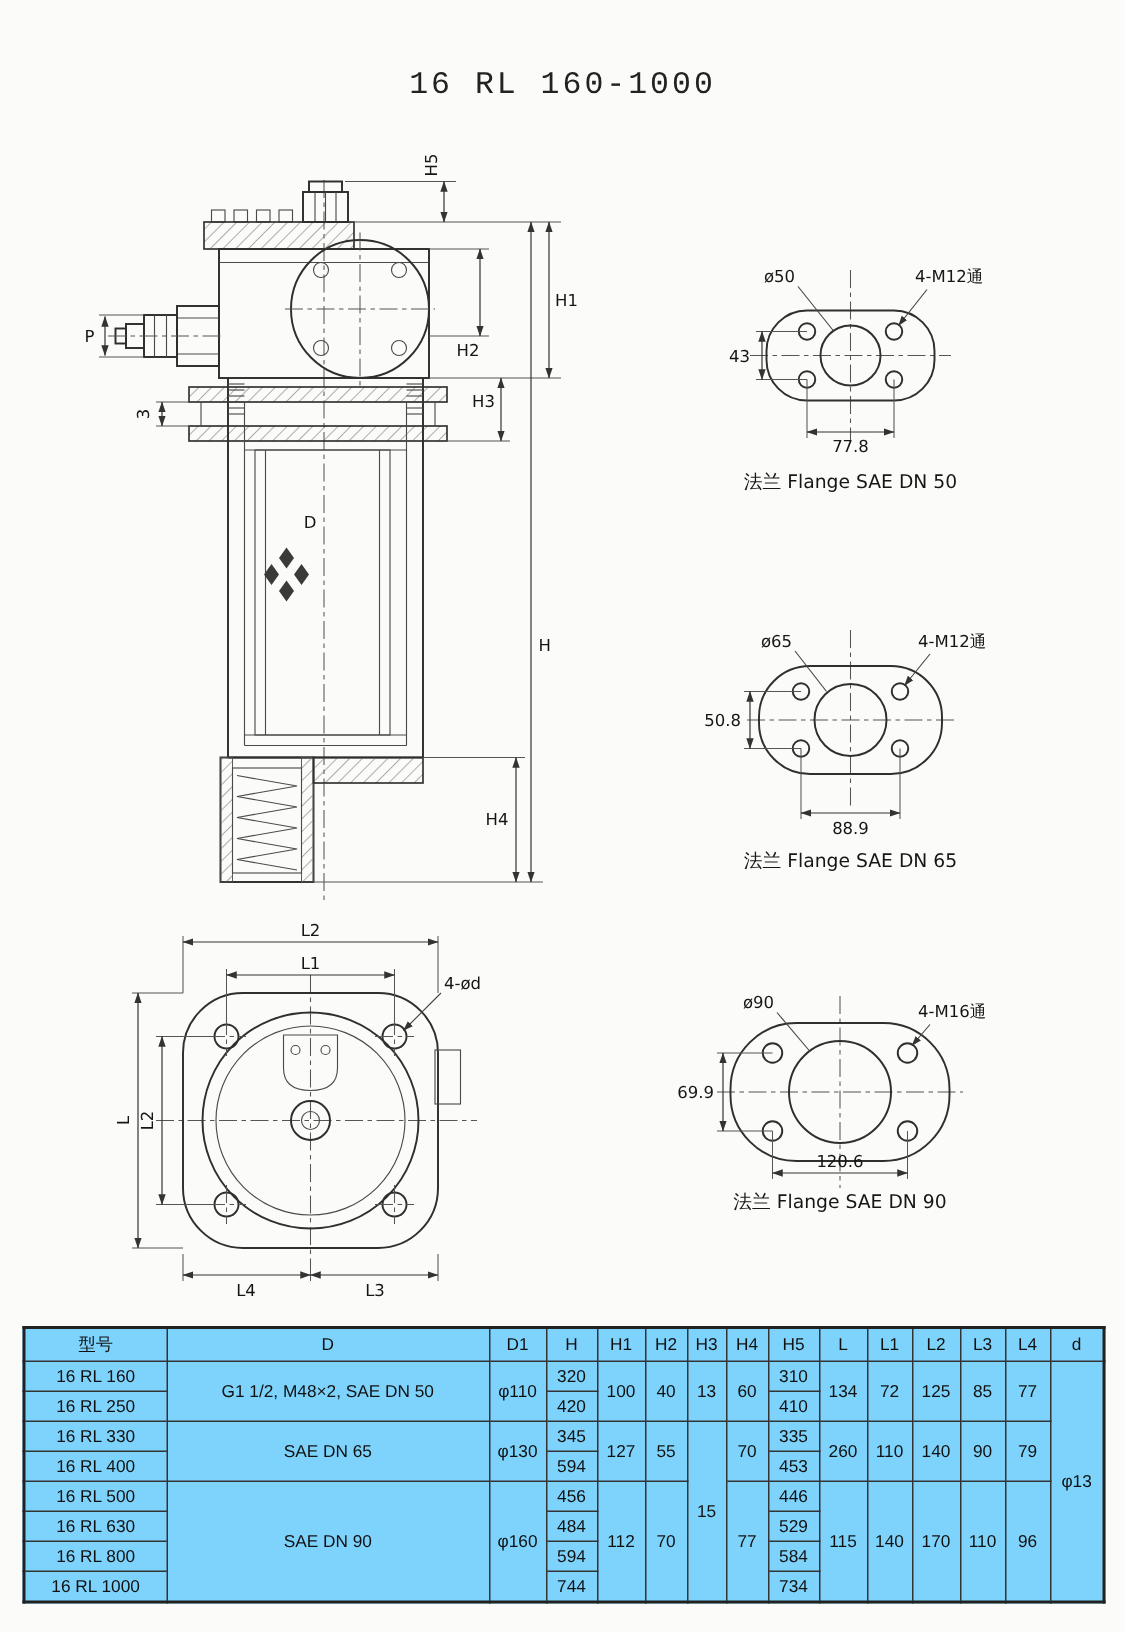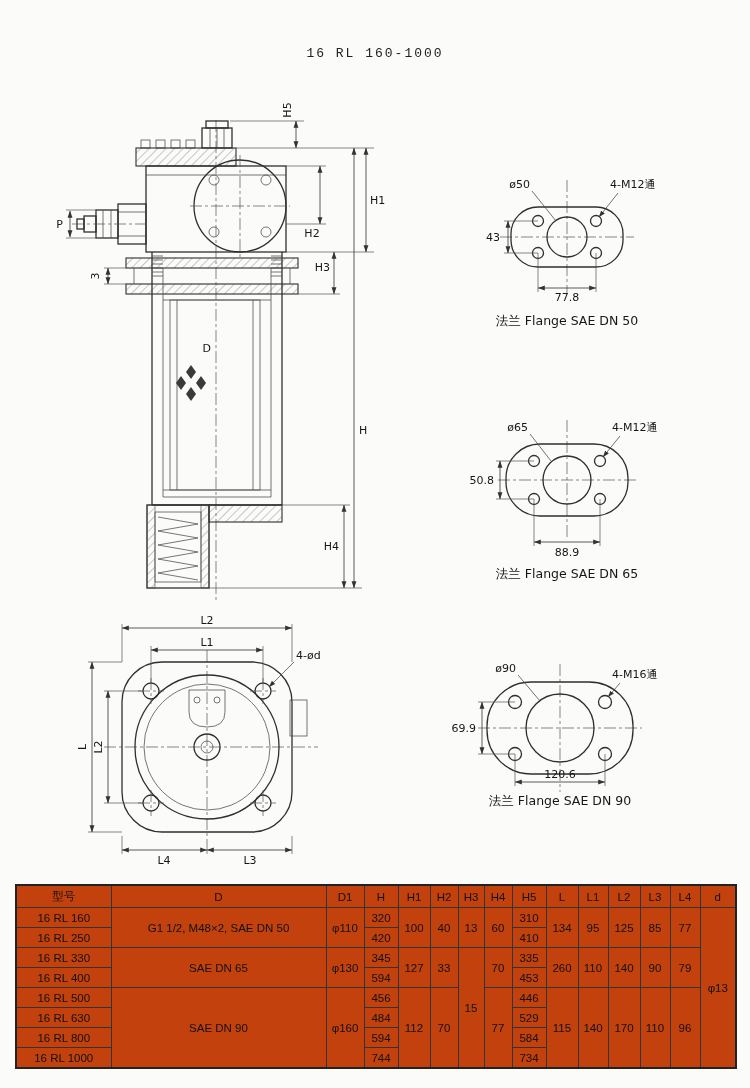--- a/index.html
+++ b/index.html
@@ -1,34 +1,34 @@
 <!DOCTYPE html>
 <html><head>
 <meta charset="utf-8">
 <style>
   html,body{margin:0;padding:0;}
   body{width:750px;height:1088px;background:#fbfbf9;position:relative;
        font-family:"DejaVu Sans",sans-serif;color:#161616;}
   .title{position:absolute;top:46px;left:0;width:750px;text-align:center;
          font-family:"Liberation Mono","DejaVu Sans Mono",monospace;
-         font-size:13px;letter-spacing:2px;color:#222;}
+         font-size:21px;letter-spacing:2px;color:#222;}
   svg{position:absolute;top:0;left:0;}
   svg text{font-family:"DejaVu Sans",sans-serif;font-size:11px;fill:#161616;}
   .cap{font-size:12.5px;}
   .med{stroke:#2f2f2f;stroke-width:1.3;fill:none;}
   .medh{stroke:#2f2f2f;stroke-width:1.1;fill:url(#hatch);}
   .thin{stroke:#4a4a4a;stroke-width:.75;fill:none;}
   .cl{stroke:#555;stroke-width:.7;fill:none;stroke-dasharray:12 3 3 3;}
   .ext{stroke:#555;stroke-width:.7;fill:none;}
   .dim{stroke:#333;stroke-width:.8;fill:none;marker-start:url(#arr);marker-end:url(#arr);}
   .ldr{stroke:#444;stroke-width:.75;fill:none;}
   .dmd{fill:#3a3a3a;stroke:none;}
   table.spec{position:absolute;left:15px;top:884px;width:720px;border-collapse:collapse;
        table-layout:fixed;font:11.5px "Liberation Sans",sans-serif;color:#111;
-       border:2px solid #222;background:#c2410c;}
+       border:2px solid #222;background:#7dd3fc;}
   table.spec th,table.spec td{border:1px solid #333;text-align:center;height:19px;
        padding:0 1px;font-weight:normal;white-space:nowrap;overflow:hidden;}
   table.spec thead th{height:21px;}
 </style>
 </head>
 <body>
 
 <div class="title">16 RL 160-1000</div>
 
 <svg width="750" height="878" viewBox="0 0 750 878" xmlns="http://www.w3.org/2000/svg">
@@ -344,38 +344,38 @@
       <td>16 RL 160</td>
       <td rowspan="2">G1 1/2, M48×2, SAE DN 50</td>
       <td rowspan="2">φ110</td>
       <td>320</td>
       <td rowspan="2">100</td>
       <td rowspan="2">40</td>
       <td rowspan="2">13</td>
       <td rowspan="2">60</td>
       <td>310</td>
       <td rowspan="2">134</td>
-      <td rowspan="2">95</td>
+      <td rowspan="2">72</td>
       <td rowspan="2">125</td>
       <td rowspan="2">85</td>
       <td rowspan="2">77</td>
       <td rowspan="8">φ13</td>
     </tr>
     <tr>
       <td>16 RL 250</td>
       <td>420</td>
       <td>410</td>
     </tr>
     <tr>
       <td>16 RL 330</td>
       <td rowspan="2">SAE DN 65</td>
       <td rowspan="2">φ130</td>
       <td>345</td>
       <td rowspan="2">127</td>
-      <td rowspan="2">33</td>
+      <td rowspan="2">55</td>
       <td rowspan="6">15</td>
       <td rowspan="2">70</td>
       <td>335</td>
       <td rowspan="2">260</td>
       <td rowspan="2">110</td>
       <td rowspan="2">140</td>
       <td rowspan="2">90</td>
       <td rowspan="2">79</td>
     </tr>
     <tr>

